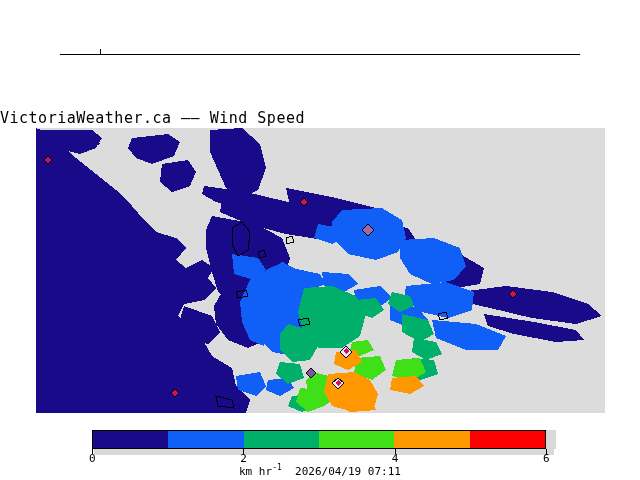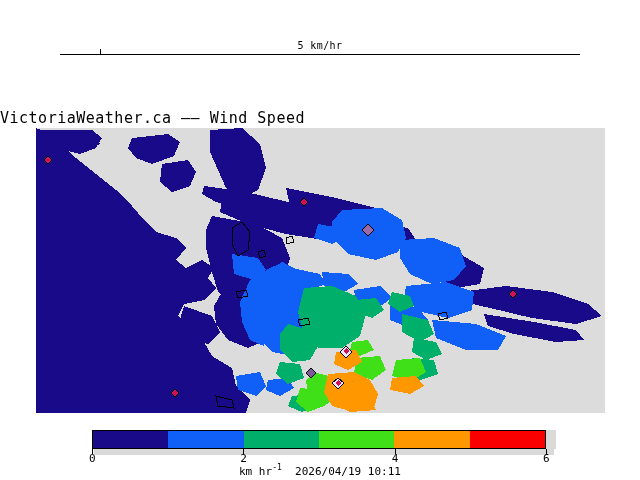--- a/index.html
+++ b/index.html
@@ -56,21 +56,20 @@
     font-family:"DejaVu Sans Mono",monospace;
   }
   .cbar-units sup{font-size:8px;vertical-align:super;}
 </style>
 </head>
 <body>
 
 <div class="page">
 
   <div class="barb-scale">
-    <div class="barb-label">5 km/hr</div>
     <div class="barb-line"></div>
     <div class="barb-tick"></div>
   </div>
 
   <div class="title">VictoriaWeather.ca —— Wind Speed</div>
 
   <div class="map-wrap">
     <svg viewBox="0 0 569 285" xmlns="http://www.w3.org/2000/svg" shape-rendering="crispEdges">
 
       <rect x="0" y="0" width="569" height="285" fill="#dcdcdc"></rect>
@@ -213,15 +212,15 @@
       <i style="left: 151.333px;"></i>
       <i style="left: 302.667px;"></i>
       <i style="left: 454px;"></i>
     </div>
   <div class="cbar-labels" id="cbar-labels">
       <span style="left: 89px;">0</span>
       <span style="left: 240.333px;">2</span>
       <span style="left: 391.667px;">4</span>
       <span style="left: 543px;">6</span>
     </div>
-  <div class="cbar-units"><span>km hr</span><sup>-1</sup><span>  </span><span>2026/04/19 10:11</span></div>
+  <div class="cbar-units"><span>km hr</span><sup>-1</sup><span>  </span><span>2026/04/19 07:11</span></div>
 
 </div>
 
 </body></html>

